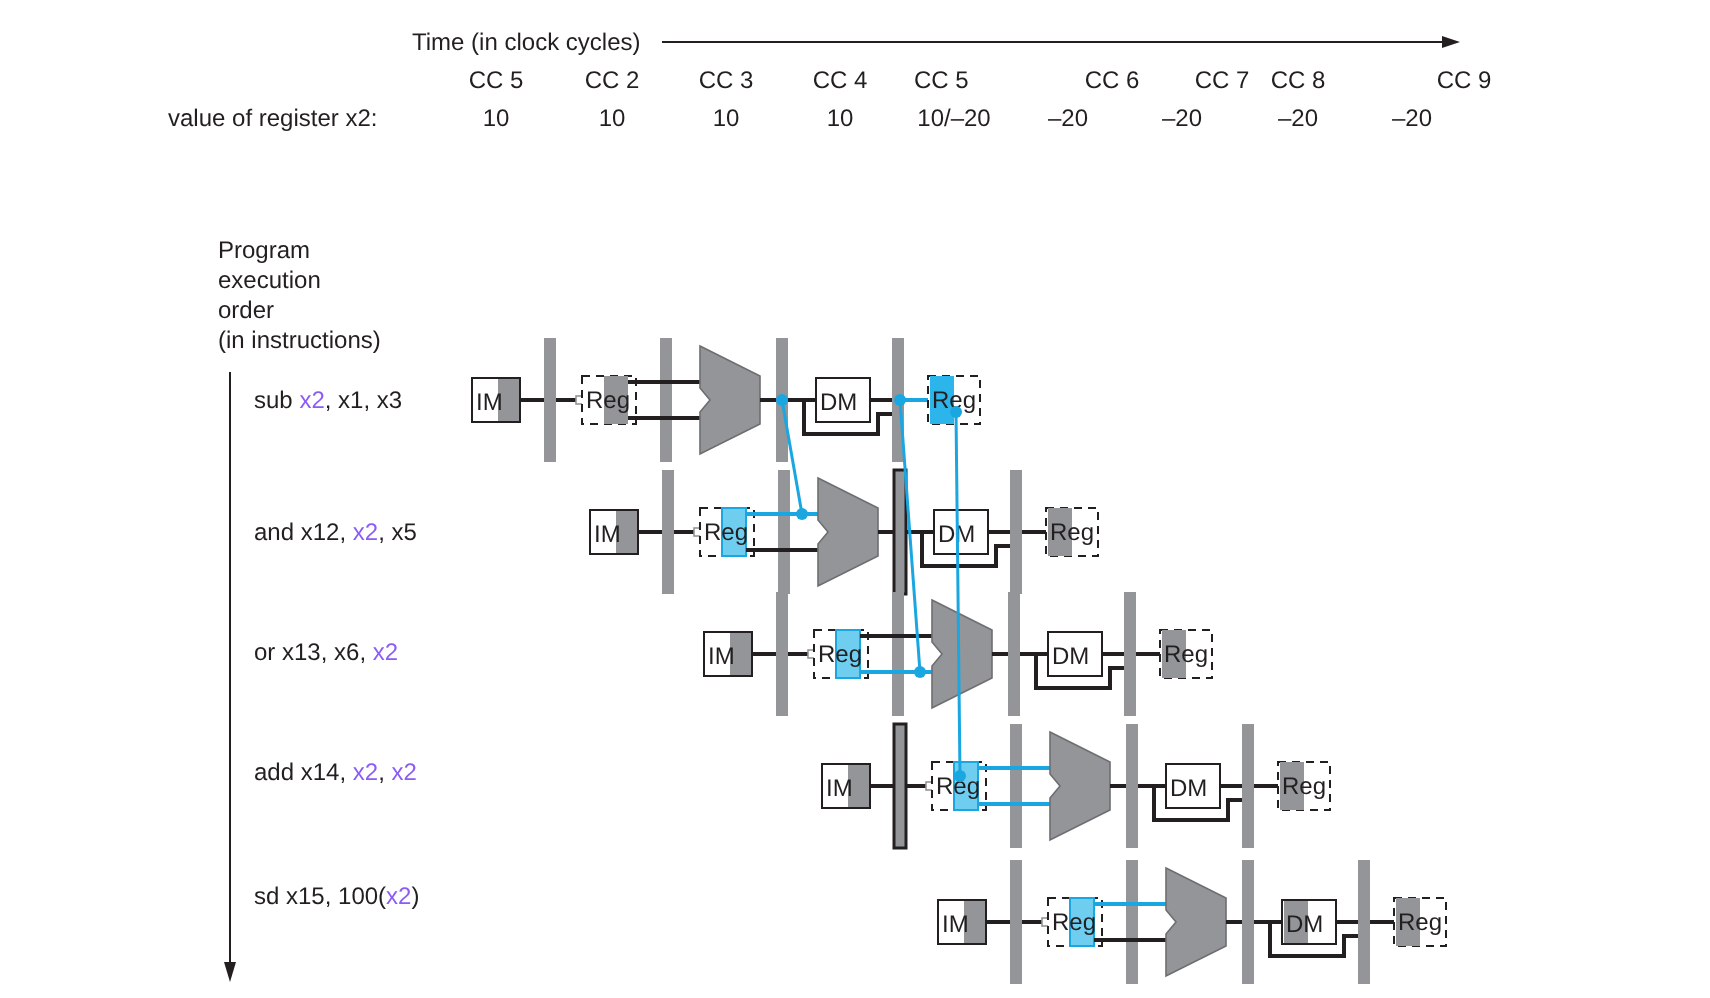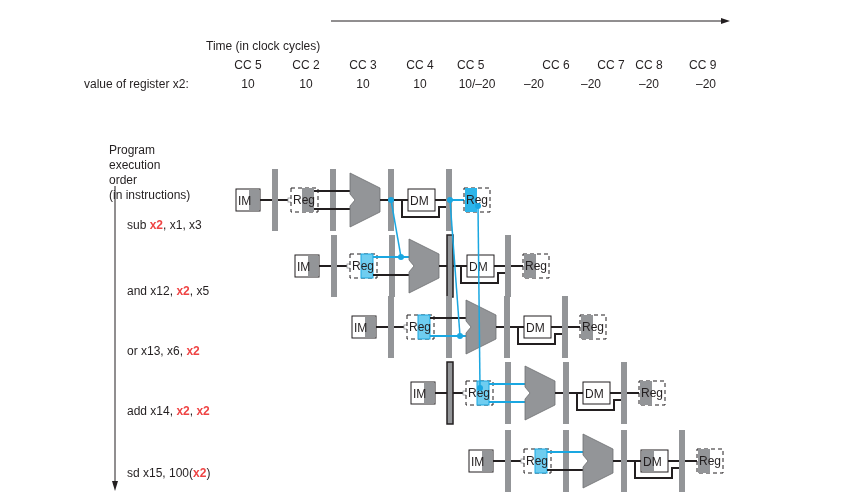--- a/index.html
+++ b/index.html
@@ -1,19 +1,19 @@
 <!DOCTYPE html>
 <html><head>
 <meta charset="utf-8">
 <style>
   html, body { margin: 0; padding: 0; background: #ffffff; }
   body { width: 855px; height: 499px; position: relative; overflow: hidden;
          font-family: "Liberation Sans", sans-serif; color: #231f20; }
-  .txt { position: absolute; font-size: 12px; white-space: nowrap; margin-top: 25px; }
-  .hl { color: #ef4444; font-weight: bold; }
+  .txt { position: absolute; font-size: 12px; white-space: nowrap; }
+  .hl { color: #8b5cf6; }
   svg#diagram { position: absolute; left: 0; top: 0; }
   svg text { font-family: "Liberation Sans", sans-serif; }
 </style>
 </head>
 <body>
 
 <div class="txt" style="left:206px; top:14px;">Time (in clock cycles)</div>
 <div class="txt" style="left:84px; top:52px;">value of register x2:</div>
 <div id="cc-row">
     <div class="txt" style="left: 228px; width: 40px; text-align: center; top: 33px;">CC 5</div>
@@ -25,21 +25,21 @@
     <div class="txt" style="left: 400px; width: 40px; text-align: center; top: 33px;">CC 4</div>
     <div class="txt" style="left: 395px; width: 50px; text-align: center; top: 52px;">10</div>
     <div class="txt" style="left: 457px; width: 40px; text-align: left; top: 33px;">CC 5</div>
     <div class="txt" style="left: 452px; width: 50px; text-align: center; top: 52px;">10/–20</div>
     <div class="txt" style="left: 536px; width: 40px; text-align: center; top: 33px;">CC 6</div>
     <div class="txt" style="left: 509px; width: 50px; text-align: center; top: 52px;">–20</div>
     <div class="txt" style="left: 591px; width: 40px; text-align: center; top: 33px;">CC 7</div>
     <div class="txt" style="left: 566px; width: 50px; text-align: center; top: 52px;">–20</div>
     <div class="txt" style="left: 629px; width: 40px; text-align: center; top: 33px;">CC 8</div>
     <div class="txt" style="left: 624px; width: 50px; text-align: center; top: 52px;">–20</div>
-    <div class="txt" style="left: 689px; width: 40px; text-align: left; top: 33px;">CC 9</div>
+    <div class="txt" style="left: 712px; width: 40px; text-align: center; top: 33px;">CC 9</div>
     <div class="txt" style="left: 681px; width: 50px; text-align: center; top: 52px;">–20</div>
   </div>
 
 <div class="txt" style="left:109px; top:118px;">Program</div>
 <div class="txt" style="left:109px; top:133px;">execution</div>
 <div class="txt" style="left:109px; top:148px;">order</div>
 <div class="txt" style="left:109px; top:163px;">(in instructions)</div>
 
 <div id="instr-list">
     <div class="txt" style="left: 127px; top: 193px;"><span>sub </span><span class="hl">x2</span><span>, x1, x3</span></div>

